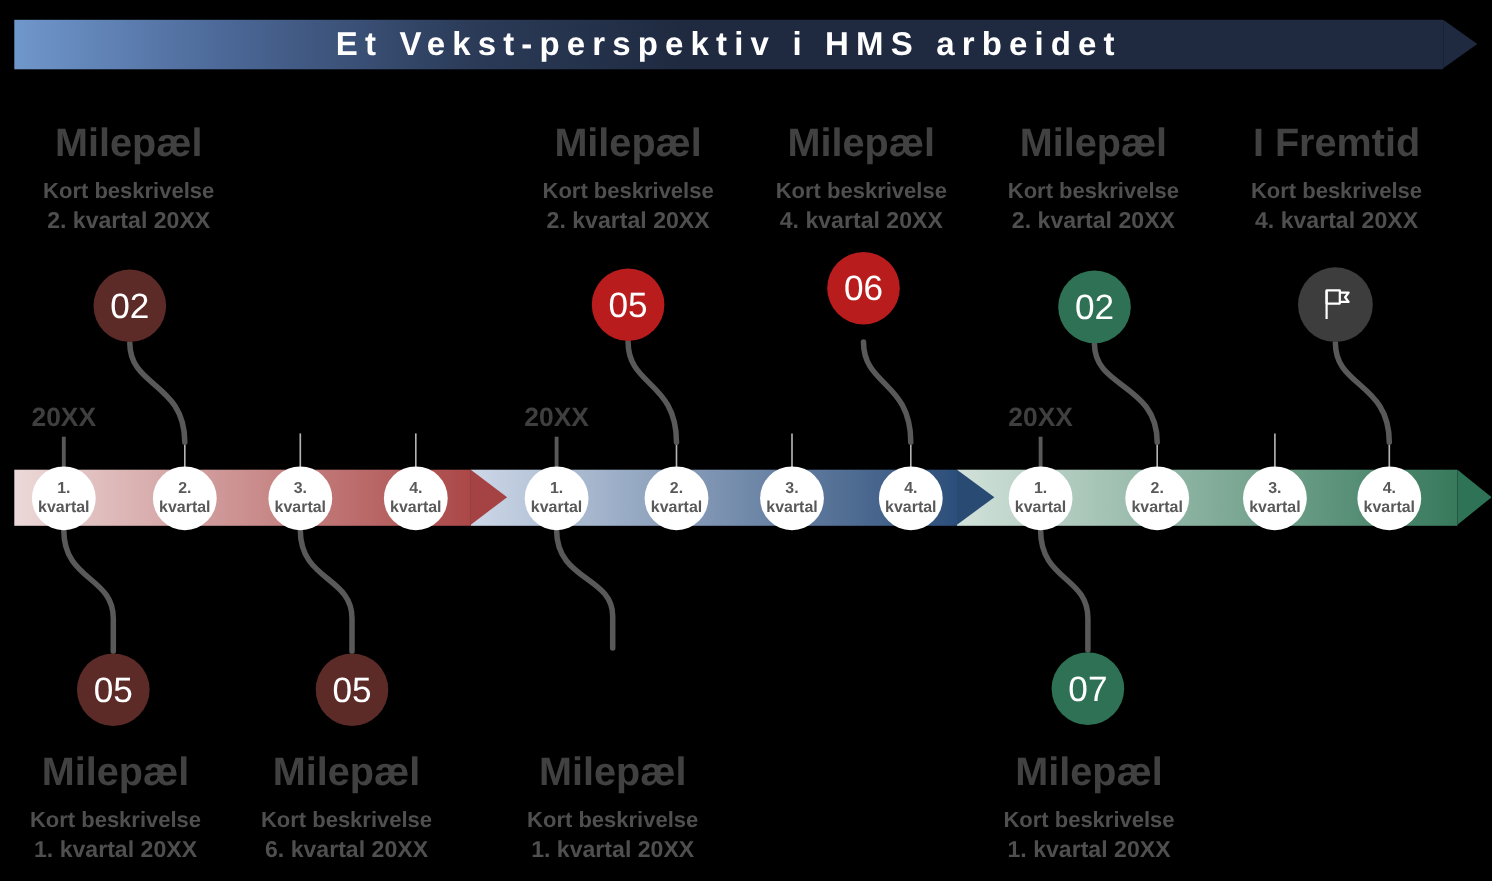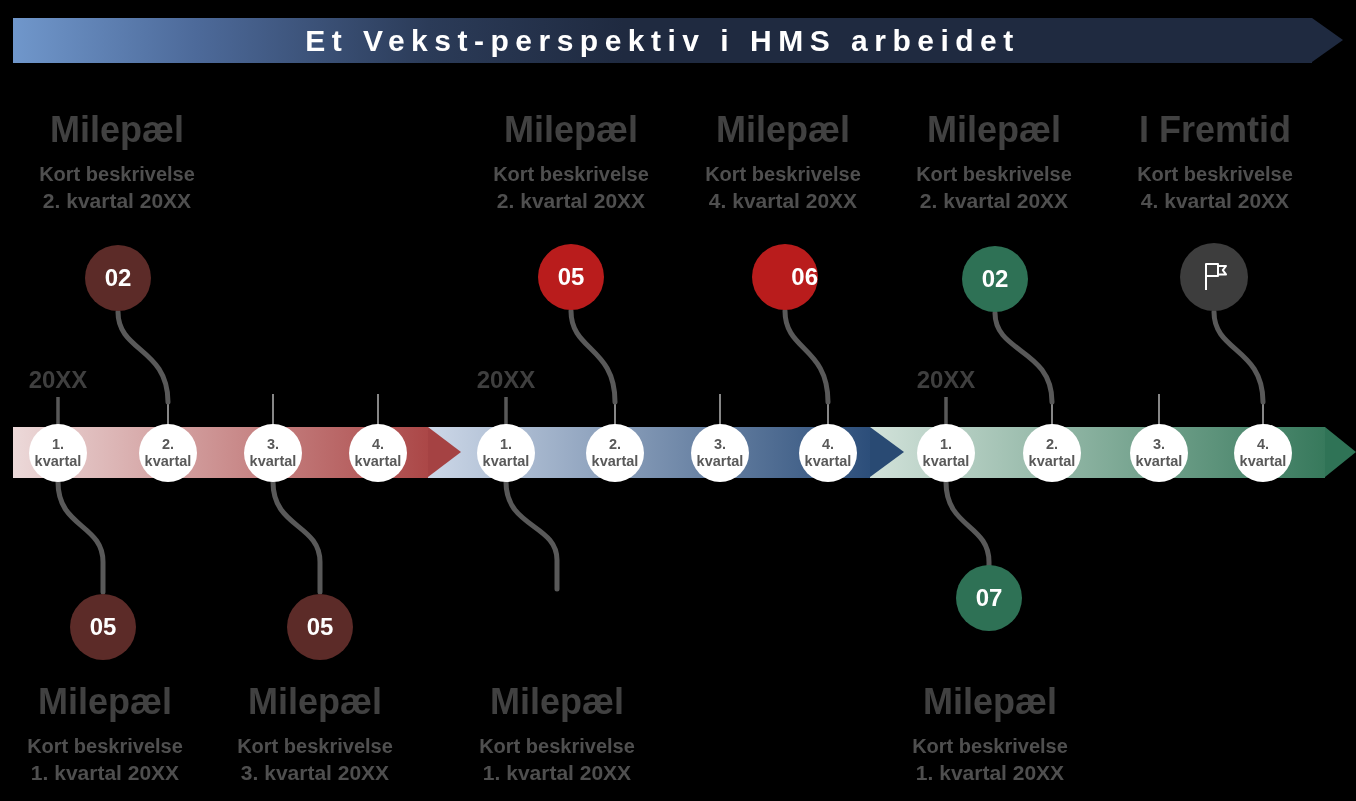--- a/index.html
+++ b/index.html
@@ -25,21 +25,21 @@
   
   .qcircle{position:absolute;top:424px;width:58px;height:58px;border-radius:50%;background:#ffffff;
     display:flex;flex-direction:column;align-items:center;justify-content:center;
     color:#595959;font-size:14.5px;font-weight:700;line-height:1.15;text-align:center;}
   
   .year{position:absolute;top:366px;width:120px;text-align:center;color:#3f3f3f;
     font-size:24px;font-weight:700;}
   
   .mcircle{position:absolute;width:66px;height:66px;border-radius:50%;
     display:flex;align-items:center;justify-content:center;color:#ffffff;
-    font-size:24px;font-weight:700;}
+    font-size:32px;font-weight:400;}
   .maroon{background:#5c2b28;}
   .navy{background:#b91c1c;}
   .green{background:#2e7155;}
   .flag-circle{background:#3d3d3d;width:68px;height:68px;}
   
   .mlabel{position:absolute;width:240px;text-align:center;}
   .mlabel .mtitle{position:absolute;left:0;width:240px;color:#414141;font-size:36px;font-weight:700;line-height:1.1;}
   .mlabel .mdesc{position:absolute;left:0;width:240px;color:#4f4f4f;font-size:20px;font-weight:700;}
   .mlabel .mdate{position:absolute;left:0;width:240px;color:#4f4f4f;font-size:21px;font-weight:700;}
   .top .mtitle{top:110px;} .top .mdesc{top:163px;} .top .mdate{top:189px;}
@@ -150,41 +150,41 @@
       <span>4.</span>
       <span>kvartal</span>
     </div>
 
   <div class="mcircle maroon" style="left:85px;top:245px;">
       <span>02</span>
     </div>
   <div class="mcircle navy" style="left:538px;top:244px;">
       <span>05</span>
     </div>
-  <div class="mcircle navy" style="left:752px;top:244px;justify-content:flex-end;">
+  <div class="mcircle navy" style="left:752px;top:229px;">
       <span>06</span>
     </div>
   <div class="mcircle green" style="left:962px;top:246px;">
       <span>02</span>
     </div>
   <div class="mcircle flag-circle" style="left:1180px;top:243px;">
     <svg width="36" height="36" viewBox="0 0 36 36" fill="none" stroke="#ffffff" stroke-width="2" stroke-linejoin="round">
       <path d="M10 5 V31"></path>
       <rect x="10" y="5" width="12" height="12"></rect>
       <path d="M22 7 H30 L26.8 11.2 L30 15.4 H22"></path>
     </svg>
   </div>
 
   <div class="mcircle maroon" style="left:70px;top:594px;">
       <span>05</span>
     </div>
   <div class="mcircle maroon" style="left:287px;top:594px;">
       <span>05</span>
     </div>
-  <div class="mcircle green" style="left:956px;top:565px;">
+  <div class="mcircle green" style="left:956px;top:593px;">
       <span>07</span>
     </div>
 
   <div class="mlabel top" style="left:-3px;">
     <div class="mtitle">Milepæl</div>
     <div class="mdesc">Kort beskrivelse</div>
     <div class="mdate">2. kvartal 20XX</div>
   </div>
   <div class="mlabel top" style="left:451px;">
     <div class="mtitle">Milepæl</div>
@@ -208,21 +208,21 @@
   </div>
 
   <div class="mlabel bot" style="left:-15px;">
     <div class="mtitle">Milepæl</div>
     <div class="mdesc">Kort beskrivelse</div>
     <div class="mdate">1. kvartal 20XX</div>
   </div>
   <div class="mlabel bot" style="left:195px;">
     <div class="mtitle">Milepæl</div>
     <div class="mdesc">Kort beskrivelse</div>
-    <div class="mdate">3. kvartal 20XX</div>
+    <div class="mdate">6. kvartal 20XX</div>
   </div>
   <div class="mlabel bot" style="left:437px;">
     <div class="mtitle">Milepæl</div>
     <div class="mdesc">Kort beskrivelse</div>
     <div class="mdate">1. kvartal 20XX</div>
   </div>
   <div class="mlabel bot" style="left:870px;">
     <div class="mtitle">Milepæl</div>
     <div class="mdesc">Kort beskrivelse</div>
     <div class="mdate">1. kvartal 20XX</div>

